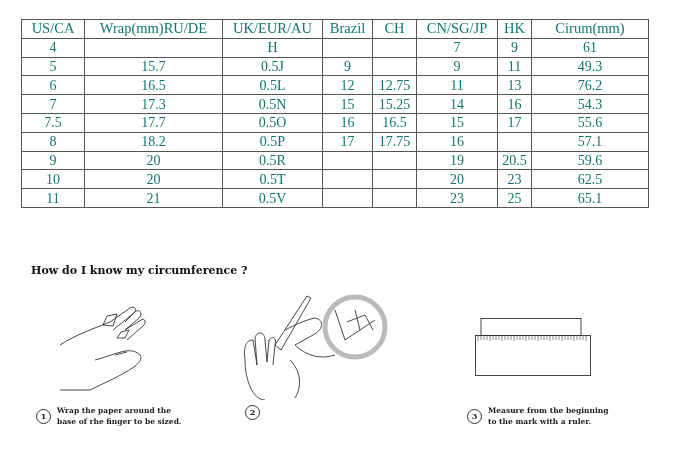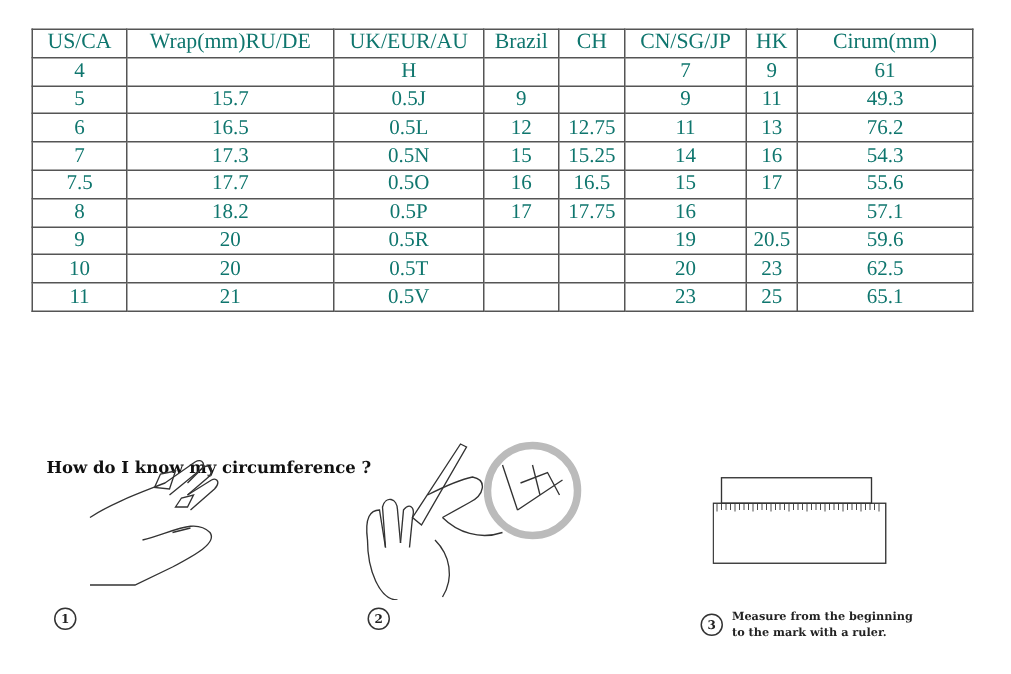--- a/index.html
+++ b/index.html
@@ -9,21 +9,21 @@
     border-collapse: collapse; table-layout: fixed;
     font-family: Liberation Serif, serif; font-size: 14px; color: #0f766e;
   }
   .size-table th, .size-table td {
     border: 1.5px solid #555; padding: 0; height: 17.8px; line-height: 17px;
     text-align: center; font-weight: normal; white-space: nowrap; overflow: hidden;
   }
   .size-table th { font-size: 14.5px; }
   .question {
     position: absolute; left: 31px; top: 264px;
-    font-family: "DejaVu Serif", serif; font-weight: bold; font-size: 11px; color: #111; margin-top: 41px;
+    font-family: "DejaVu Serif", serif; font-weight: bold; font-size: 11px; color: #111;
   }
   .step-ill { position: absolute; }
   .step-caption {
     position: absolute; display: flex; align-items: center;
     font-family: "DejaVu Serif", serif; font-weight: bold; font-size: 7.5px; color: #222; line-height: 11px;
   }
   .num-circle {
     width: 13px; height: 13px; border: 1px solid #333; border-radius: 50%;
     display: inline-flex; align-items: center; justify-content: center;
     font-size: 8px; margin-right: 6px; flex: none;
@@ -177,20 +177,21 @@
 <svg class="step-ill" style="left:475px;top:318px" width="120" height="62" viewBox="0 0 120 62" fill="none" stroke="#333" stroke-width="0.9">
   <rect x="6" y="0.5" width="100" height="17"></rect>
   <rect x="0.5" y="17.5" width="115" height="40"></rect>
   <g stroke-width="0.6">
     <path d="M3 18v5M6 18v4M9 18v4M12 18v4M15 18v5M18 18v4M21 18v4M24 18v4M27 18v5M30 18v4M33 18v4M36 18v4M39 18v5M42 18v4M45 18v4M48 18v4M51 18v5M54 18v4M57 18v4M60 18v4M63 18v5M66 18v4M69 18v4M72 18v4M75 18v5M78 18v4M81 18v4M84 18v4M87 18v5M90 18v4M93 18v4M96 18v4M99 18v5M102 18v4M105 18v4M108 18v4M111 18v5"></path>
   </g>
 </svg>
 
 <div class="step-caption" style="left:36px;top:405px">
   <span class="num-circle">1</span>
+  <span><span>Wrap the paper around the</span><br><span>base of rhe finger to be sized.</span></span>
 </div>
 <div class="step-caption" style="left:245px;top:405px">
   <span class="num-circle">2</span>
 </div>
 <div class="step-caption" style="left:467px;top:405px">
   <span class="num-circle">3</span>
   <span><span>Measure from the beginning</span><br><span>to the mark with a ruler.</span></span>
 </div>
 
 </body></html>

